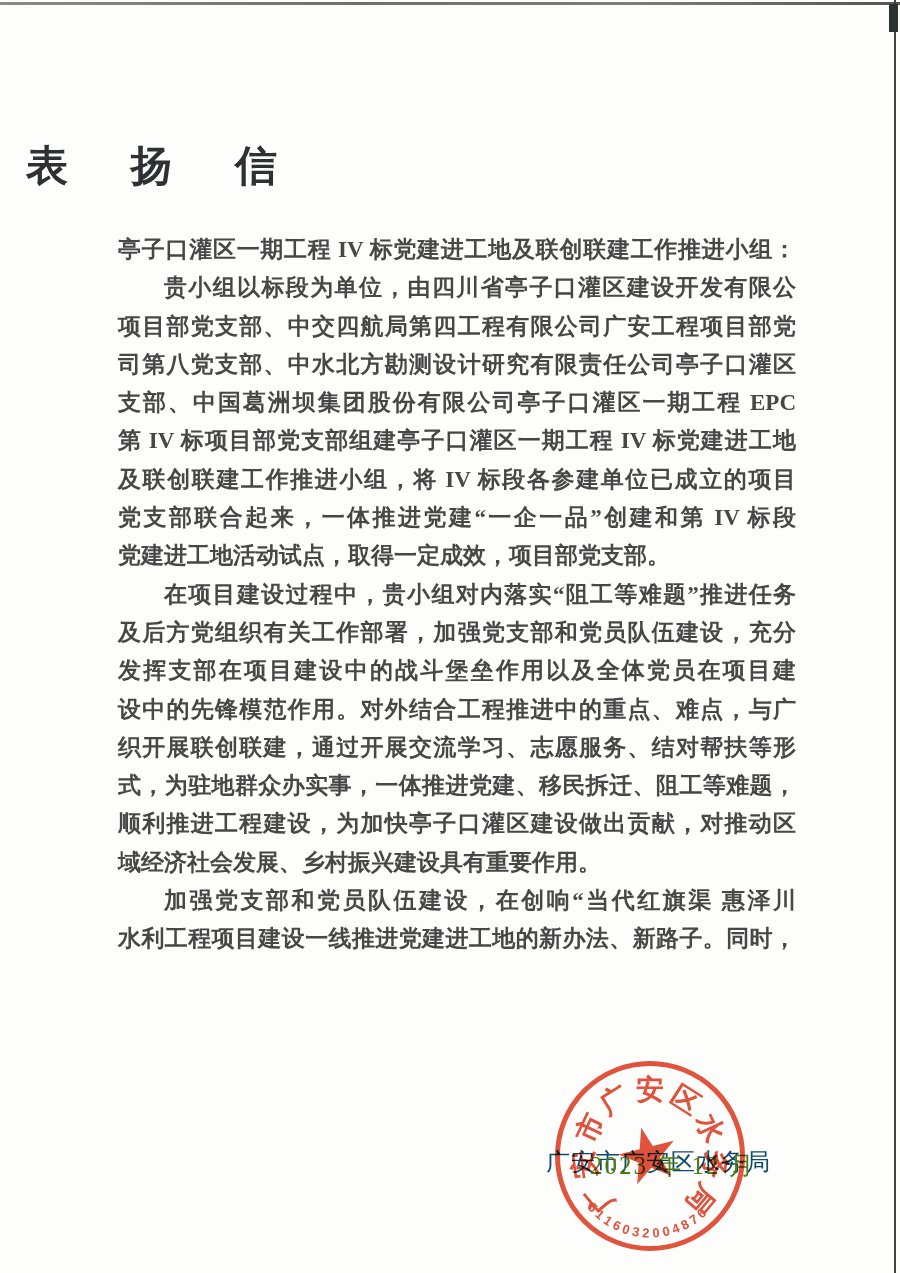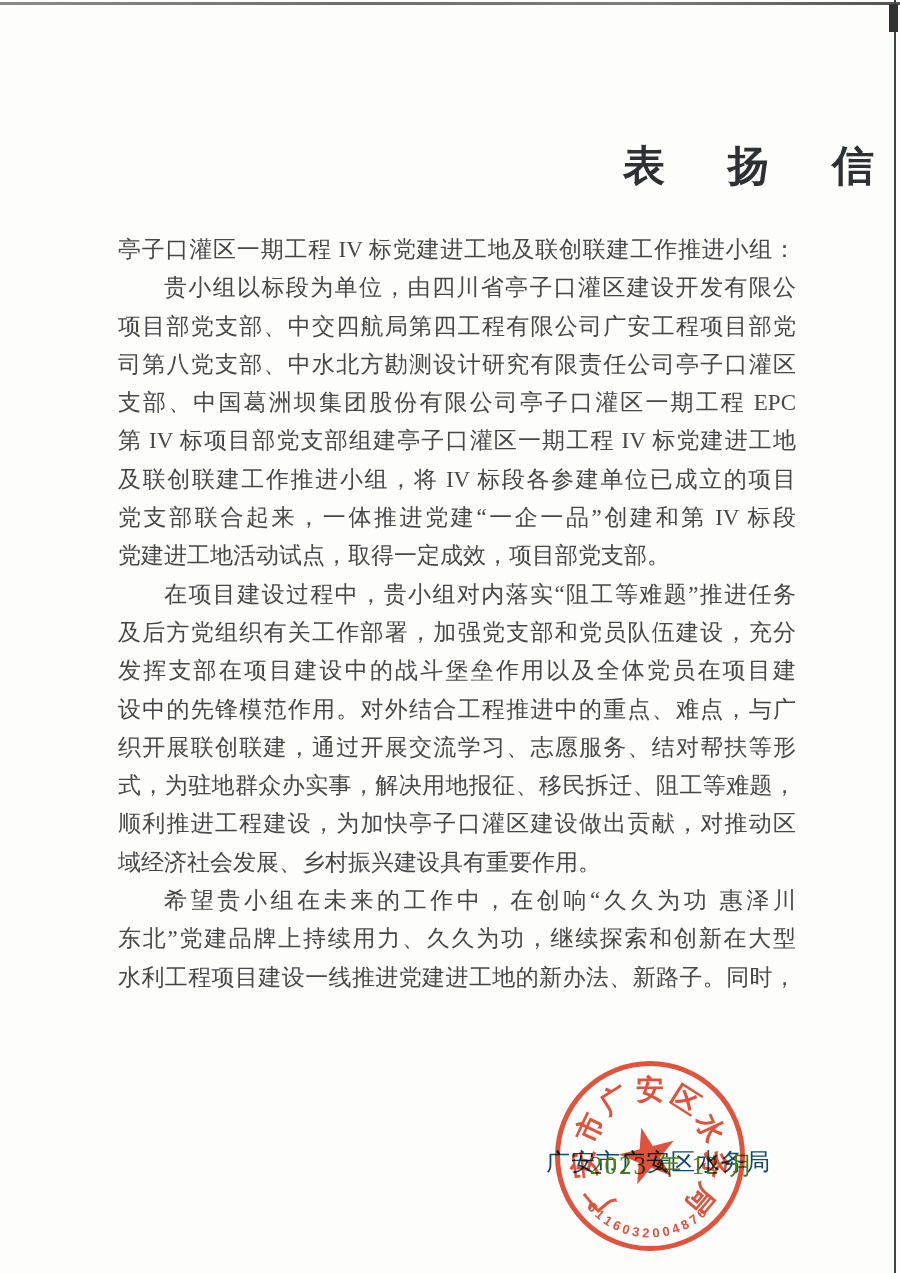--- a/index.html
+++ b/index.html
@@ -11,29 +11,29 @@
     font-family:"Liberation Serif","DejaVu Serif",serif;
     color:#454545;
   }
   
   .edge-top{position:absolute;top:2px;left:0;width:900px;height:3px;background:linear-gradient(90deg,#8a8a8a,#6f6f6f 40%,#7d7d7d 70%,#555);}
   .edge-right{position:absolute;top:0;right:4px;width:2px;height:1273px;background:#3f4442;}
   .corner-mark{position:absolute;top:4px;right:2px;width:9px;height:28px;background:#2c3331;}
 
   .title{
     position:absolute;top:138px;left:0;width:100%;
-    text-align:right;
+    text-align:left;
     font-size:42px;font-weight:bold;color:#2e3033;
     letter-spacing:26px;text-indent:26px;
     white-space:nowrap;
   }
 
   .body-text{
     position:absolute;top:231px;left:118px;width:678px;
-    font-size:23px;line-height:38.3px;color:#474747;
+    font-size:23px;line-height:38.3px;color:#474747;font-weight:bold;
   }
   .line{height:38.3px;white-space:nowrap;}
   .line.just{white-space:normal;text-align:justify;text-align-last:justify;}
   .line.indent{text-indent:2em;}
 
   .signature{
     position:absolute;top:1106px;left:546px;
     font-size:24px;color:#0c4a6e;letter-spacing:1px;white-space:nowrap;
     z-index:1;
     margin-top:40px;
@@ -90,25 +90,24 @@
       <div class="line just">支部、中国葛洲坝集团股份有限公司亭子口灌区一期工程 EPC</div>
       <div class="line just">第 IV 标项目部党支部组建亭子口灌区一期工程 IV 标党建进工地</div>
       <div class="line just">及联创联建工作推进小组，将 IV 标段各参建单位已成立的项目</div>
       <div class="line just">党支部联合起来，一体推进党建“一企一品”创建和第 IV 标段</div>
       <div class="line">党建进工地活动试点，取得一定成效，项目部党支部。</div>
       <div class="line indent just">在项目建设过程中，贵小组对内落实“阻工等难题”推进任务</div>
       <div class="line just">及后方党组织有关工作部署，加强党支部和党员队伍建设，充分</div>
       <div class="line just">发挥支部在项目建设中的战斗堡垒作用以及全体党员在项目建</div>
       <div class="line just">设中的先锋模范作用。对外结合工程推进中的重点、难点，与广</div>
       <div class="line just">织开展联创联建，通过开展交流学习、志愿服务、结对帮扶等形</div>
-      <div class="line just">式，为驻地群众办实事，解决用地报征、移民拆迁、阻工等难题，</div>
+      <div class="line just">式，为驻地群众办实事，一体推进党建、移民拆迁、阻工等难题，</div>
       <div class="line just">顺利推进工程建设，为加快亭子口灌区建设做出贡献，对推动区</div>
       <div class="line">域经济社会发展、乡村振兴建设具有重要作用。</div>
-      <div class="line indent just">希望贵小组在未来的工作中，在创响“久久为功 惠泽川</div>
-      <div class="line just">东北”党建品牌上持续用力、久久为功，继续探索和创新在大型</div>
+      <div class="line indent just">加强党支部和党员队伍建设，在创响“当代红旗渠 惠泽川</div>
       <div class="line just">水利工程项目建设一线推进党建进工地的新办法、新路子。同时，</div>
     </div>
 
   <div class="signature">广安市广安区水务局</div>
   <div class="date-line">2023 年 12 月</div>
 
   <div class="stamp">
     <div class="stamp-ring"></div>
     <div class="stamp-star">★</div>
 

